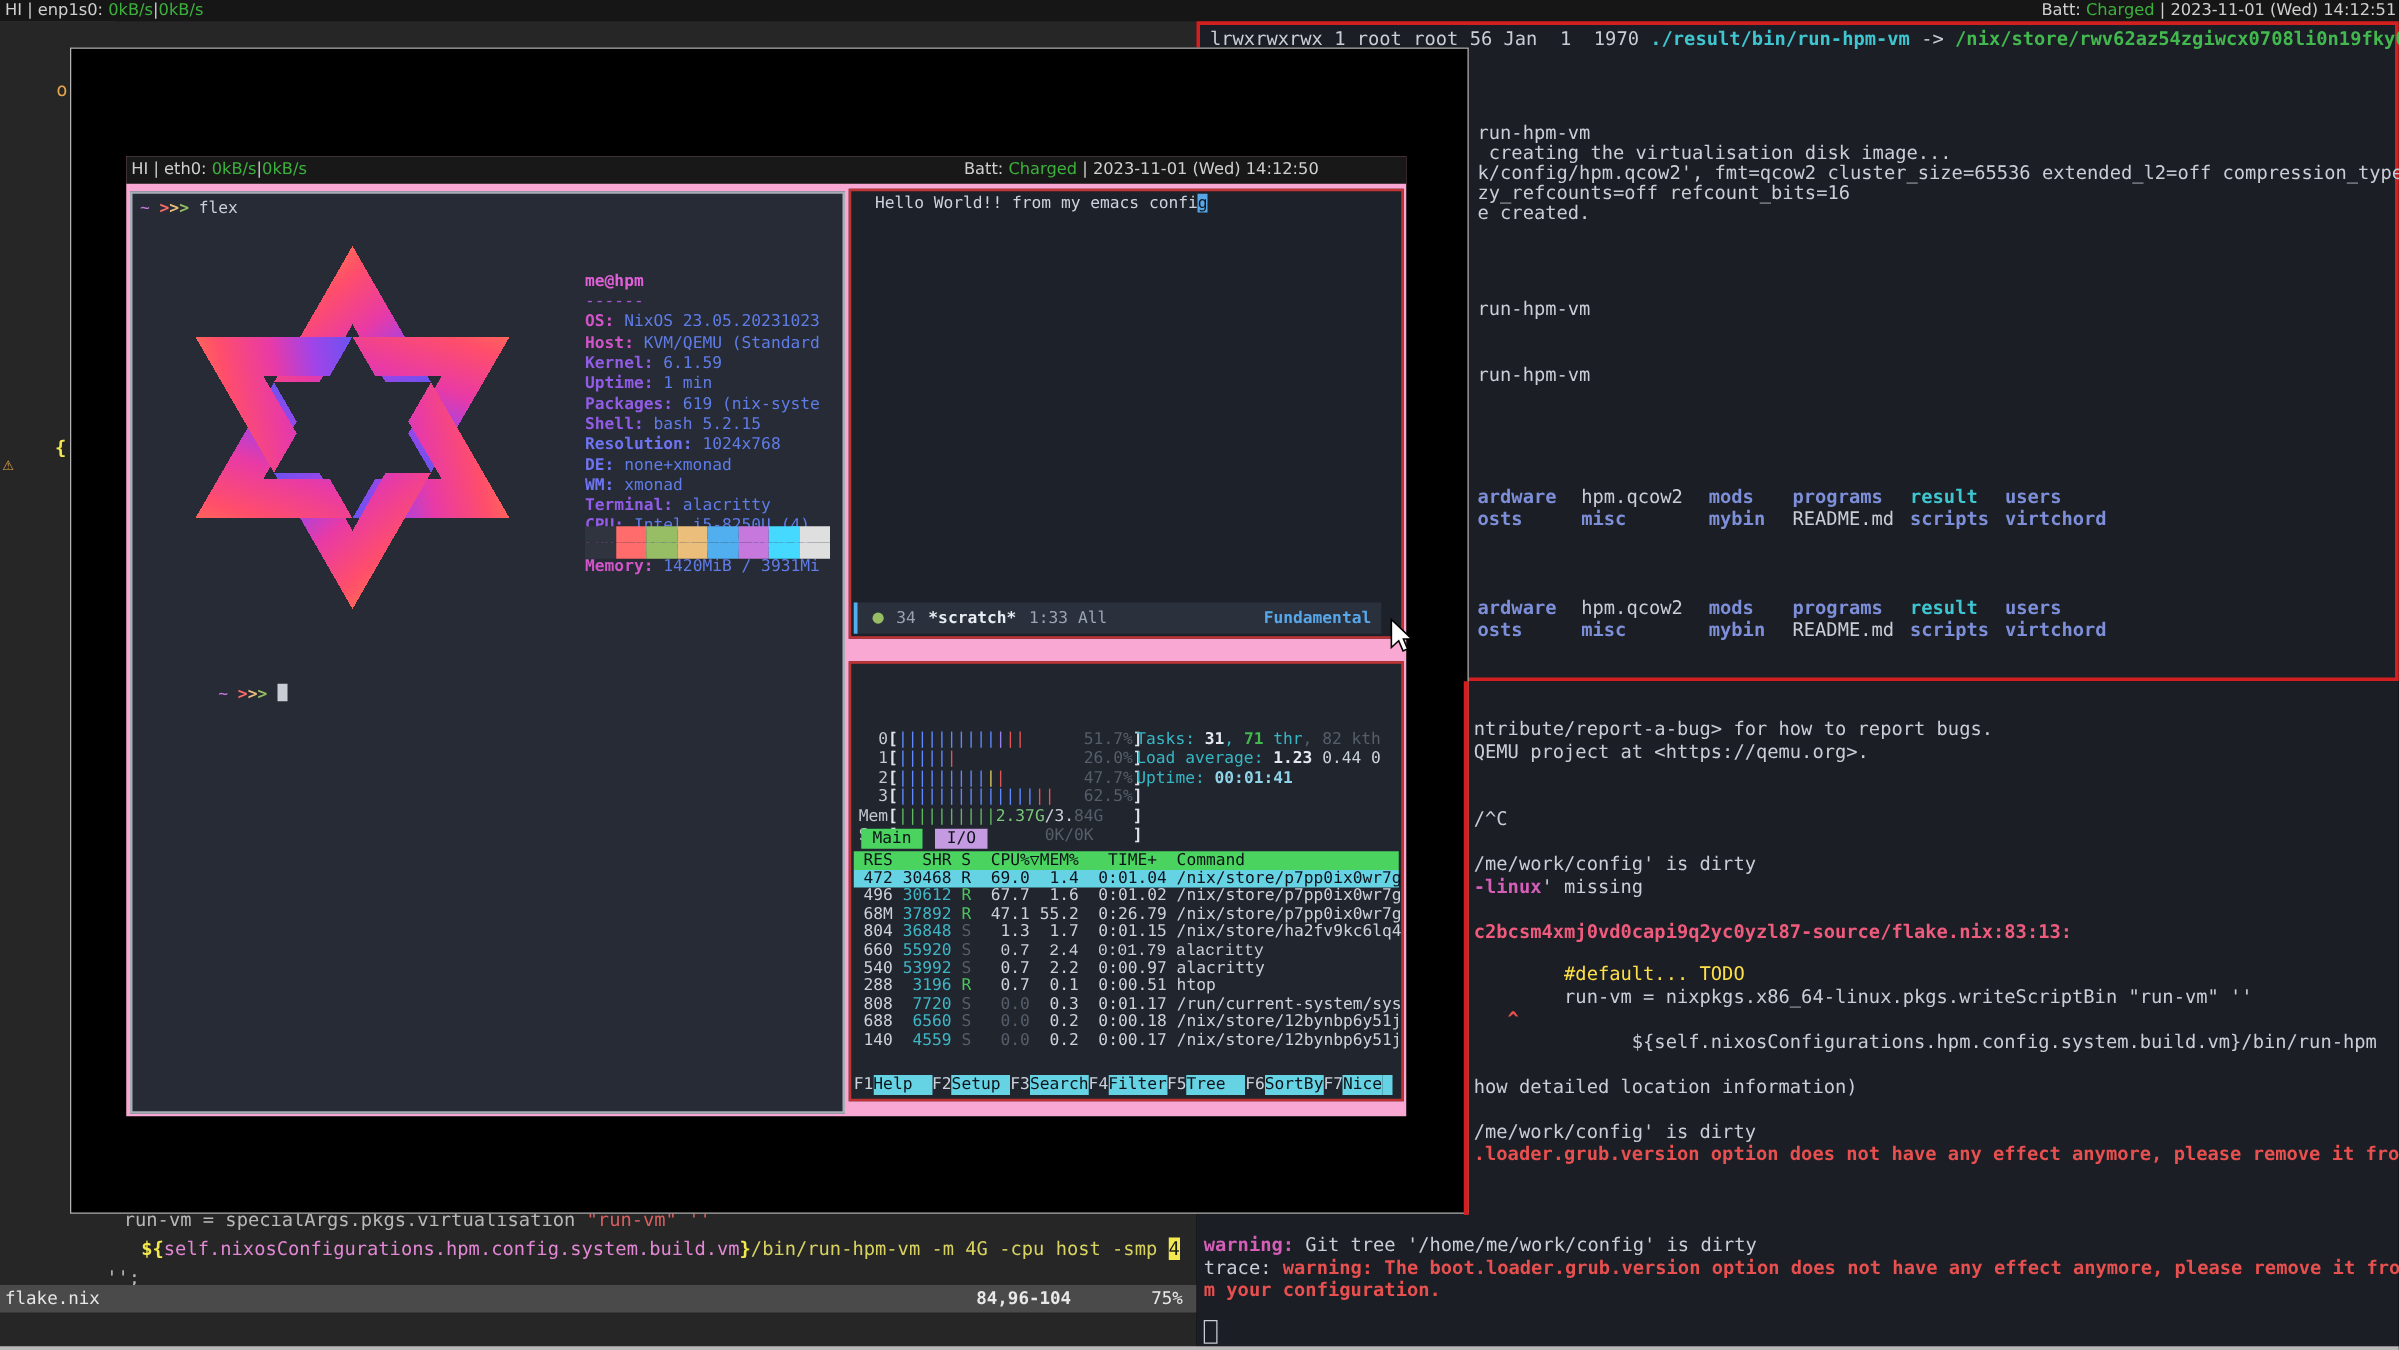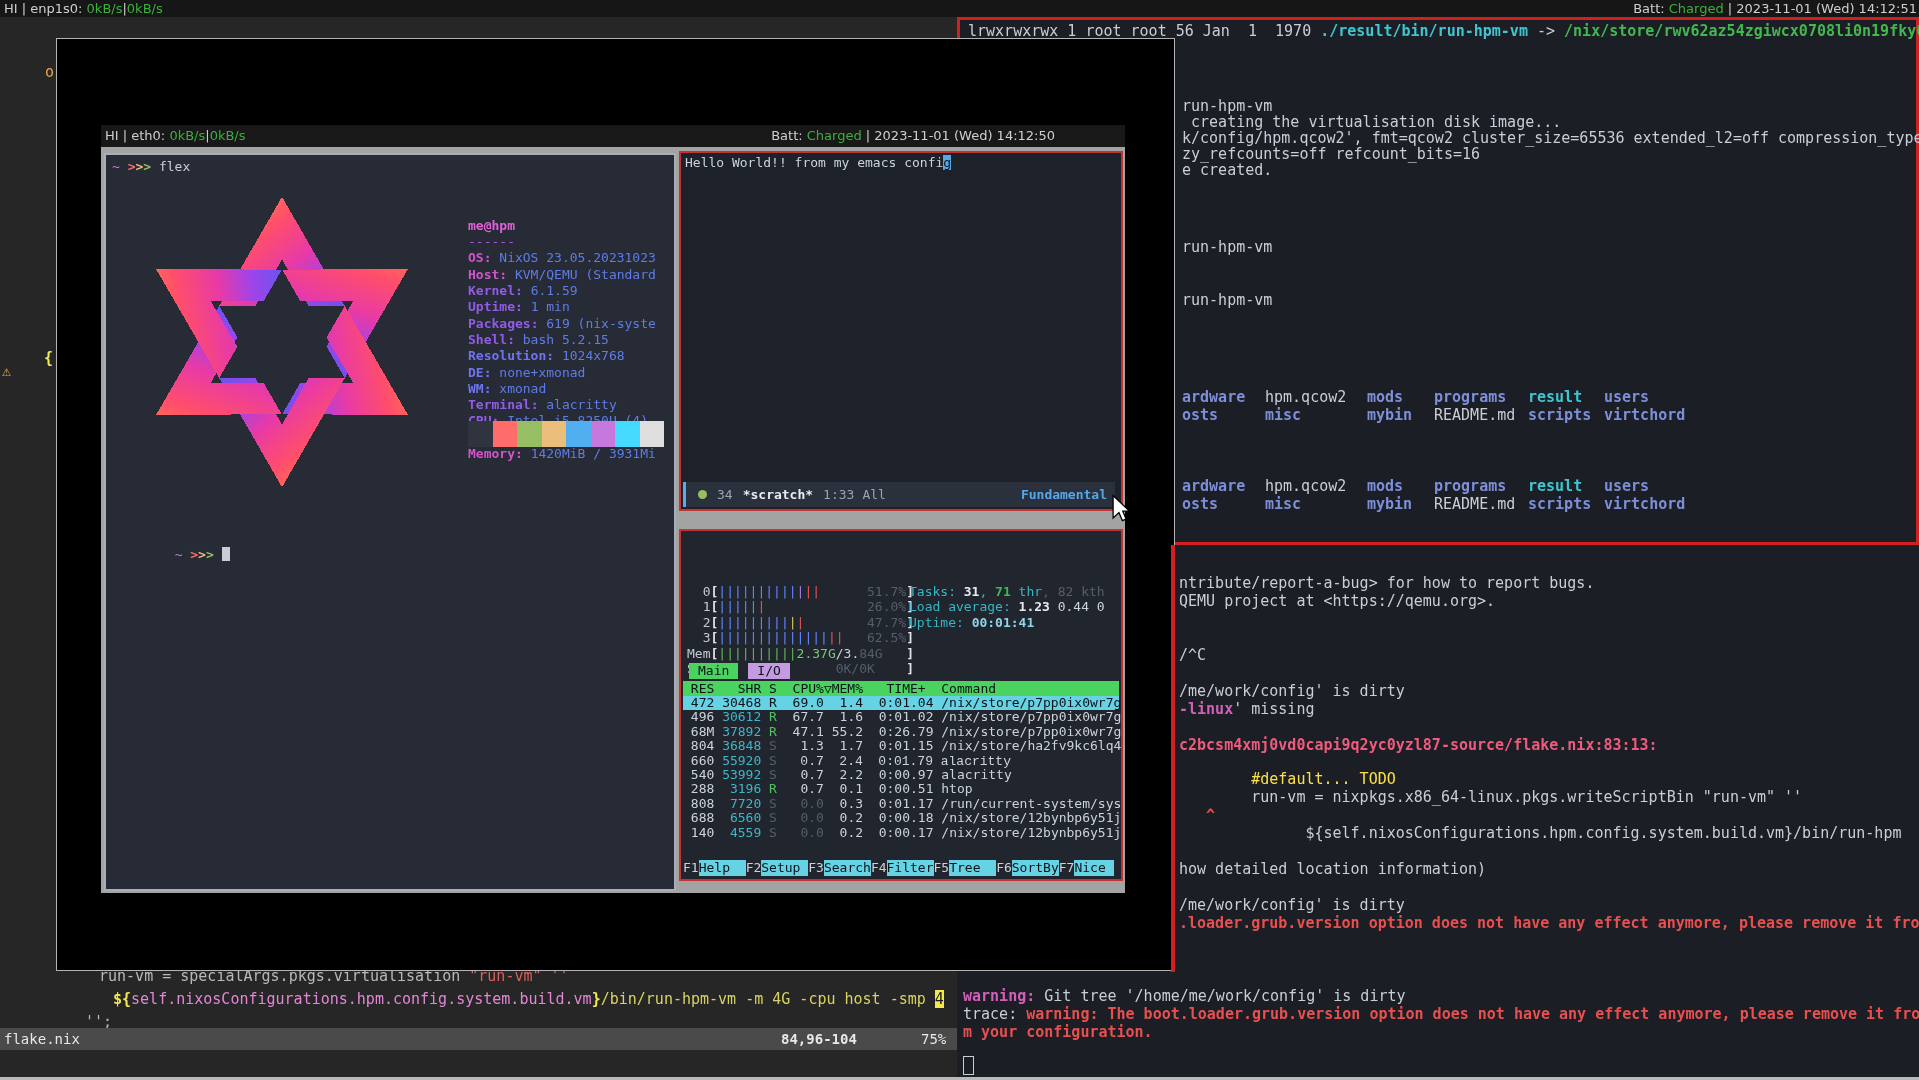--- a/index.html
+++ b/index.html
@@ -24,36 +24,36 @@
   #bottom-line{left:0;top:1077px;width:1919px;height:3px;background:#b9b9b9;z-index:7}
   
   #editor{left:0;top:17px;width:957px;height:1063px;background:#262626;z-index:1}
   #editor .tline{font-size:15px;line-height:20px;color:#b8b8b8}
   #vim-status{position:absolute;left:0;top:1011px;width:957px;height:22px;background:#4a4a4a;color:#e8e8e8;font-size:14px;line-height:22px}
   #vim-status span{position:absolute;white-space:pre}
   
   #qemu{left:56px;top:38px;width:1119px;height:933px;background:#000;border:1px solid #b4b4b4;box-sizing:border-box;z-index:5}
   #qemu-menubar{position:absolute;left:0;top:0;width:100%;height:20px;background:#efefef;color:#1a1a1a;font-size:13px;line-height:20px;display:flex;gap:22px;padding-left:14px;box-sizing:border-box}
   
-  #vm{position:absolute;left:44px;top:86px;width:1024px;height:768px;background:#a3a3a3}
+  #vm{position:absolute;left:44px;top:86px;width:1024px;height:768px;background:#f9a8d4}
   #vm-bar{position:absolute;left:0;top:0;width:100%;height:22px;background:#181818;color:#cfcfcf;font-size:13px;line-height:22px;display:flex;justify-content:space-between}
   #vm-bar .bar-left{padding-left:4px}
   #vm-bar .bar-right{padding-right:70px}
   
   #vterm{position:absolute;left:3px;top:28px;width:572px;height:738px;background:#262b35;border:2px solid #a8aeb8;box-sizing:border-box}
   .vline{position:absolute;font-size:13px;line-height:16px;white-space:pre;font-family:"DejaVu Sans Mono",monospace;color:#c9ced6}
   #neofetch{position:absolute;left:362px;top:14px;font-size:13px;line-height:16.3px;white-space:pre;font-family:"DejaVu Sans Mono",monospace}
   #palette{position:absolute;left:362px;top:266px;width:200px;display:flex;flex-wrap:wrap}
   #palette div{width:24.5px;height:13px}
   #nix-logo{position:absolute;left:4px;top:22px}
   .block-cursor{display:inline-block;width:8px;height:14px;background:#c9ced6;vertical-align:-2px}
   
   #emacs{position:absolute;left:578px;top:26px;width:444px;height:360px;background:#1d2129;border:2px solid #c23434;box-sizing:border-box}
   #emacs .vline{color:#ccd2de}
-  #emacs-modeline{position:absolute;left:2px;right:6px;bottom:2px;height:25px;background:#2a303c;display:flex;align-items:center;font-size:13px;font-family:"DejaVu Sans Mono",monospace;color:#9aa4b2}
+  #emacs-modeline{position:absolute;left:2px;right:16px;bottom:2px;height:25px;background:#2a303c;display:flex;align-items:center;font-size:13px;font-family:"DejaVu Sans Mono",monospace;color:#9aa4b2}
   #emacs-modeline .accent{width:3px;height:100%;background:#51afef}
   #emacs-modeline .dot{width:9px;height:9px;border-radius:50%;background:#98be65;margin:0 10px 0 12px}
   #emacs-modeline .buf{font-weight:bold;color:#e8ecf2;margin:0 10px}
   #emacs-modeline .mode{margin-left:auto;margin-right:8px;font-weight:bold;color:#56a8ea}
   
   #htop{position:absolute;left:578px;top:404px;width:444px;height:352px;background:#21252e;border:2px solid #c23434;box-sizing:border-box;font-family:"DejaVu Sans Mono",monospace;font-size:13px}
   #htop .col{position:absolute;top:6px;white-space:pre;line-height:15.5px}
   #htop-meters{left:6px}
   #htop-right{left:228px}
   #htop-tabs{position:absolute;left:8px;top:132px;display:flex;gap:10px;line-height:16px}
@@ -223,21 +223,21 @@
           <div style="background: rgb(198, 120, 221);"></div>
           <div style="background: rgb(70, 217, 255);"></div>
           <div style="background: rgb(223, 223, 223);"></div>
         </div>
       <div class="vline" style="top:376px;left:6px">
         <span><span style="color: rgb(198, 120, 221);">~</span><span style="color: rgb(201, 206, 214);"> </span><span style="color: rgb(255, 108, 107); font-weight: bold;">&gt;</span><span style="color: rgb(236, 190, 123); font-weight: bold;">&gt;</span><span style="color: rgb(152, 190, 101); font-weight: bold;">&gt;</span><span style="color: rgb(201, 206, 214);"> </span></span><span class="block-cursor"></span>
       </div>
     </div>
 
     <div id="emacs">
-      <div class="vline" style="top:2px;left:4px"><span style="color: rgb(204, 210, 222);">Hello World!! from my emacs confi</span><span style="color: rgb(16, 20, 26); background: rgb(87, 167, 232);">g</span></div>
+      <div class="vline" style="top:2px;left:19px"><span style="color: rgb(204, 210, 222);">Hello World!! from my emacs confi</span><span style="color: rgb(16, 20, 26); background: rgb(87, 167, 232);">g</span></div>
       <div id="emacs-modeline">
         <div class="accent"></div>
         <span class="dot"></span>
         <span>34</span>
         <span class="buf">*scratch*</span>
         <span>1:33</span>
         <span style="margin-left:8px">All</span>
         <span class="mode">Fundamental</span>
       </div>
     </div>

